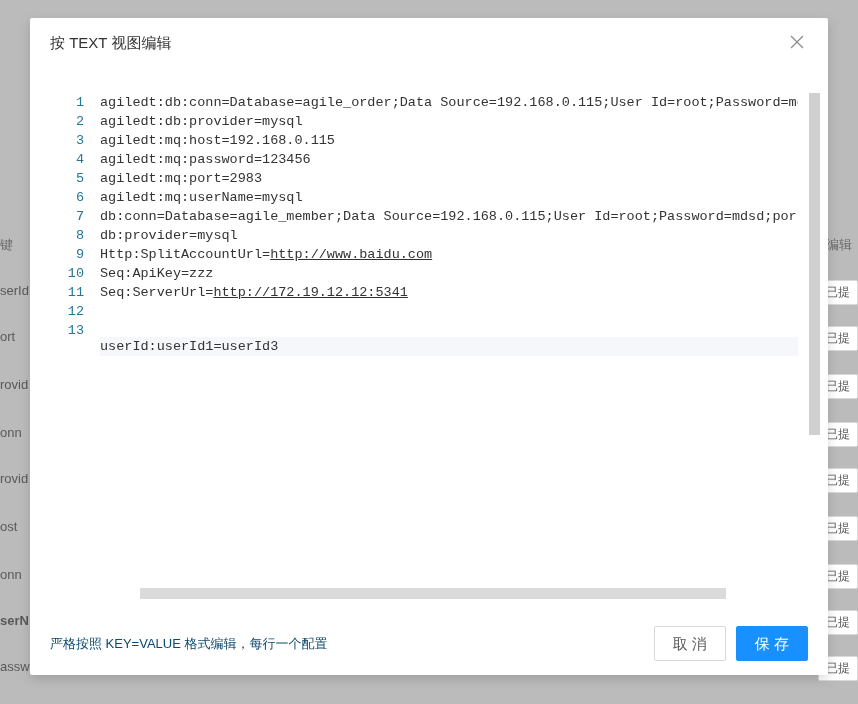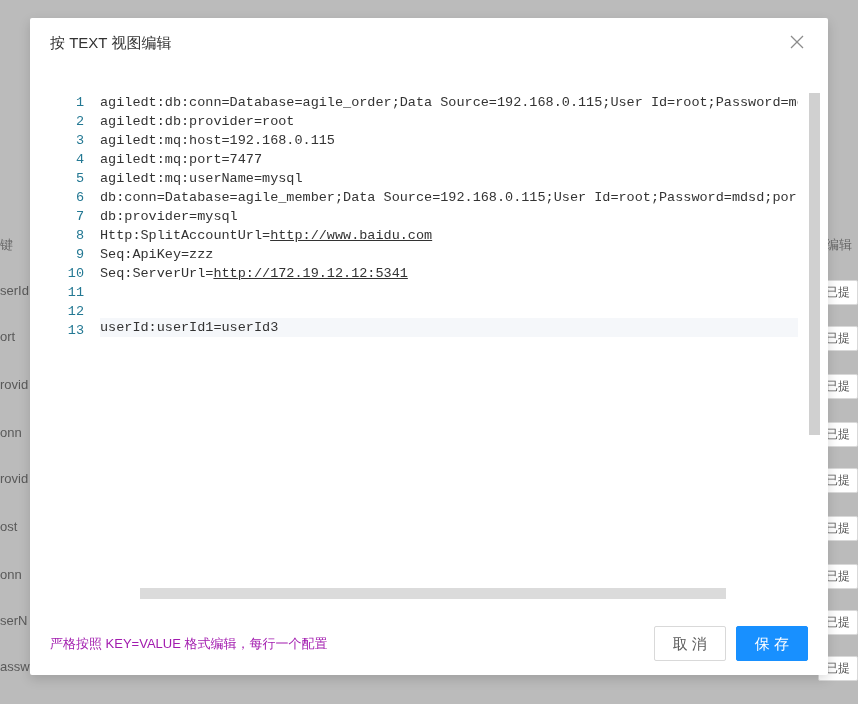--- a/index.html
+++ b/index.html
@@ -134,21 +134,21 @@
       background: rgba(190,190,190,0.55);
     }
     .modal-footer {
       padding: 14px 20px;
       display: flex;
       align-items: center;
       gap: 10px;
     }
     .hint {
       flex: 1;
-      color: #a21caf;
+      color: #0c4a6e;
       font-size: 13px;
     }
     .btn {
       padding: 6px 18px;
       font-size: 15px;
       border-radius: 2px;
       border: 1px solid #d9d9d9;
       background: #fff;
       color: #595959;
       cursor: pointer;
@@ -178,21 +178,21 @@
     <div class="bg-label" style="top: 377px;">rovid</div>
     <div class="bg-badge" style="top: 422px;">已提</div>
     <div class="bg-label" style="top: 425px;">onn</div>
     <div class="bg-badge" style="top: 468px;">已提</div>
     <div class="bg-label" style="top: 471px;">rovid</div>
     <div class="bg-badge" style="top: 516px;">已提</div>
     <div class="bg-label" style="top: 519px;">ost</div>
     <div class="bg-badge" style="top: 564px;">已提</div>
     <div class="bg-label" style="top: 567px;">onn</div>
     <div class="bg-badge" style="top: 610px;">已提</div>
-    <div class="bg-label" style="top: 613px;">serN</div>
+    <div class="bg-label" style="top: 613px; font-weight: bold;">serN</div>
     <div class="bg-badge" style="top: 656px;">已提</div>
     <div class="bg-label" style="top: 659px;">assw</div>
   </div>
 
 <div class="modal">
   <div class="modal-header">
     <div class="modal-title">按 TEXT 视图编辑</div>
     <div class="close-icon">
       <svg width="14" height="14" viewBox="0 0 14 14" fill="none" stroke="currentColor" stroke-width="1.3">
         <line x1="1" y1="1" x2="13" y2="13"></line>
@@ -213,23 +213,24 @@
           <div>7</div>
           <div>8</div>
           <div>9</div>
           <div>10</div>
           <div>11</div>
           <div>12</div>
           <div>13</div>
         </div>
       <div class="code" id="code">
           <div class="code-line">agiledt:db:conn=Database=agile_order;Data Source=192.168.0.115;User Id=root;Password=mdsd;</div>
-          <div class="code-line">agiledt:db:provider=root</div>
+          <div class="code-line">agiledt:db:provider=mysql</div>
           <div class="code-line">agiledt:mq:host=192.168.0.115</div>
-          <div class="code-line">agiledt:mq:port=7477</div>
+          <div class="code-line">agiledt:mq:password=123456</div>
+          <div class="code-line">agiledt:mq:port=2983</div>
           <div class="code-line">agiledt:mq:userName=mysql</div>
           <div class="code-line">db:conn=Database=agile_member;Data Source=192.168.0.115;User Id=root;Password=mdsd;port=33</div>
           <div class="code-line">db:provider=mysql</div>
           <div class="code-line">Http:SplitAccountUrl=<a>http://www.baidu.com</a></div>
           <div class="code-line">Seq:ApiKey=zzz</div>
           <div class="code-line">Seq:ServerUrl=<a>http://172.19.12.12:5341</a></div>
           <div class="code-line current">userId:userId1=userId3</div>
         </div>
       <div class="v-scrollbar"></div>
     </div>

